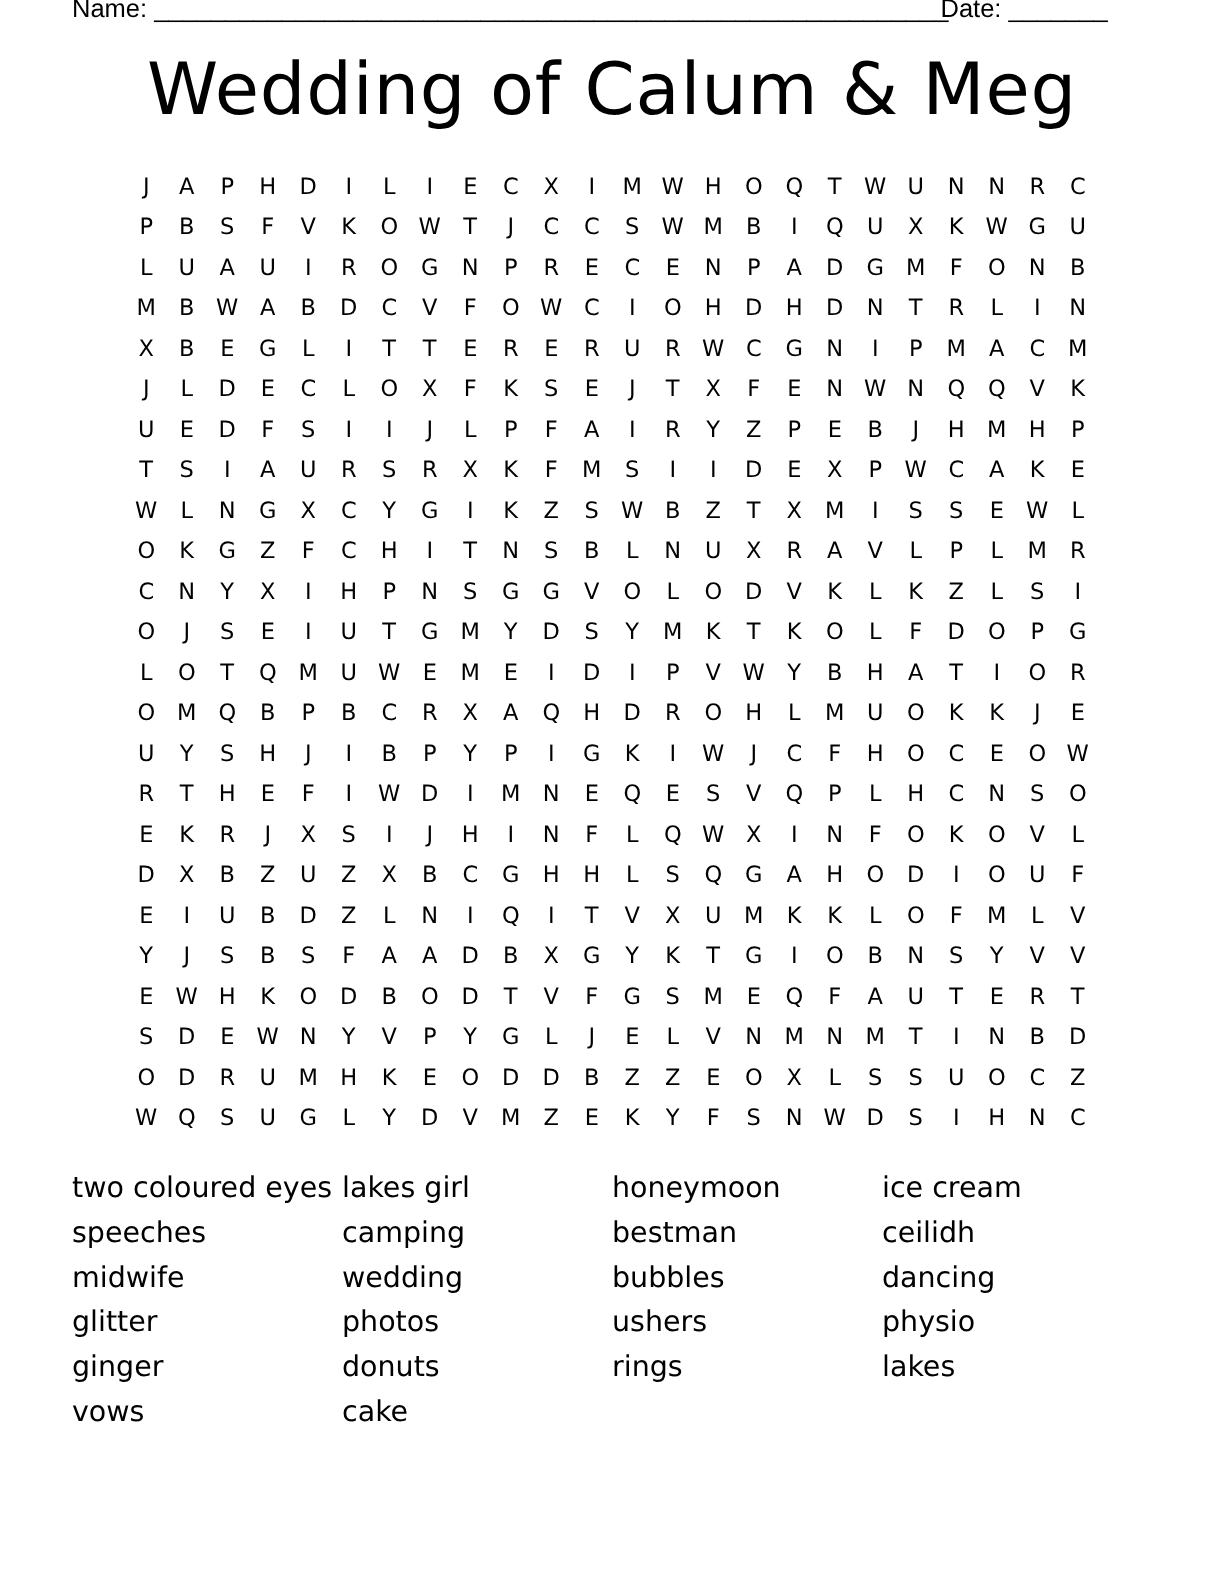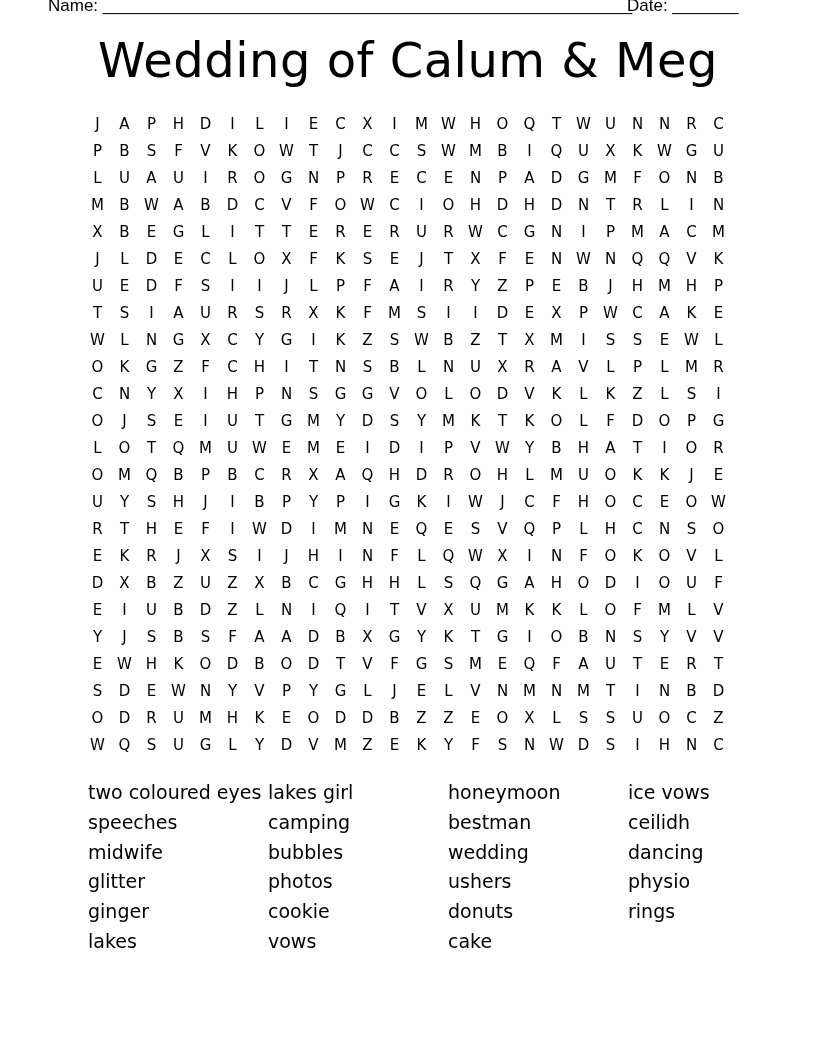--- a/index.html
+++ b/index.html
@@ -8,21 +8,21 @@
   .hdr-date { position:absolute; top:-4px; left:627px; font-family:"Liberation Sans", sans-serif; font-size:17px; white-space:nowrap; }
   .title { position:absolute; top:32px; left:0; width:816px; text-align:center;
            font-family:"DejaVu Sans", sans-serif; font-size:48px; letter-spacing:0.5px; }
   .grid { position:absolute; left:84px; top:111px; }
   .row { display:flex; height:27px; }
   .cell { width:27px; height:27px; line-height:27px; text-align:center;
           font-family:"DejaVu Sans", sans-serif; font-size:15px; }
   .words { position:absolute; left:48px; top:778px; display:grid;
            grid-template-columns:180px 180px 180px 180px; grid-auto-rows:29.8px;
            font-family:"DejaVu Sans", sans-serif; font-size:19px; }
-  .word { white-space:nowrap; line-height:29.8px;margin-left:40px; }
+  .word { white-space:nowrap; line-height:29.8px; }
 </style>
 </head>
 <body>
 
 <div class="hdr">Name: ________________________________________________________</div>
 <div class="hdr-date">Date: _______</div>
 
 <div class="title">Wedding of Calum &amp; Meg</div>
 
 <div class="grid" id="grid">
@@ -649,33 +649,32 @@
       <span class="cell">H</span>
       <span class="cell">N</span>
       <span class="cell">C</span>
     </div>
   </div>
 
 <div class="words" id="words">
     <div class="word">two coloured eyes</div>
     <div class="word">lakes girl</div>
     <div class="word">honeymoon</div>
-    <div class="word">ice vows</div>
+    <div class="word">ice cream</div>
     <div class="word">speeches</div>
     <div class="word">camping</div>
     <div class="word">bestman</div>
     <div class="word">ceilidh</div>
     <div class="word">midwife</div>
+    <div class="word">wedding</div>
     <div class="word">bubbles</div>
-    <div class="word">wedding</div>
     <div class="word">dancing</div>
     <div class="word">glitter</div>
     <div class="word">photos</div>
     <div class="word">ushers</div>
     <div class="word">physio</div>
     <div class="word">ginger</div>
-    <div class="word">cookie</div>
     <div class="word">donuts</div>
     <div class="word">rings</div>
     <div class="word">lakes</div>
     <div class="word">vows</div>
     <div class="word">cake</div>
   </div>
 
 </body></html>

